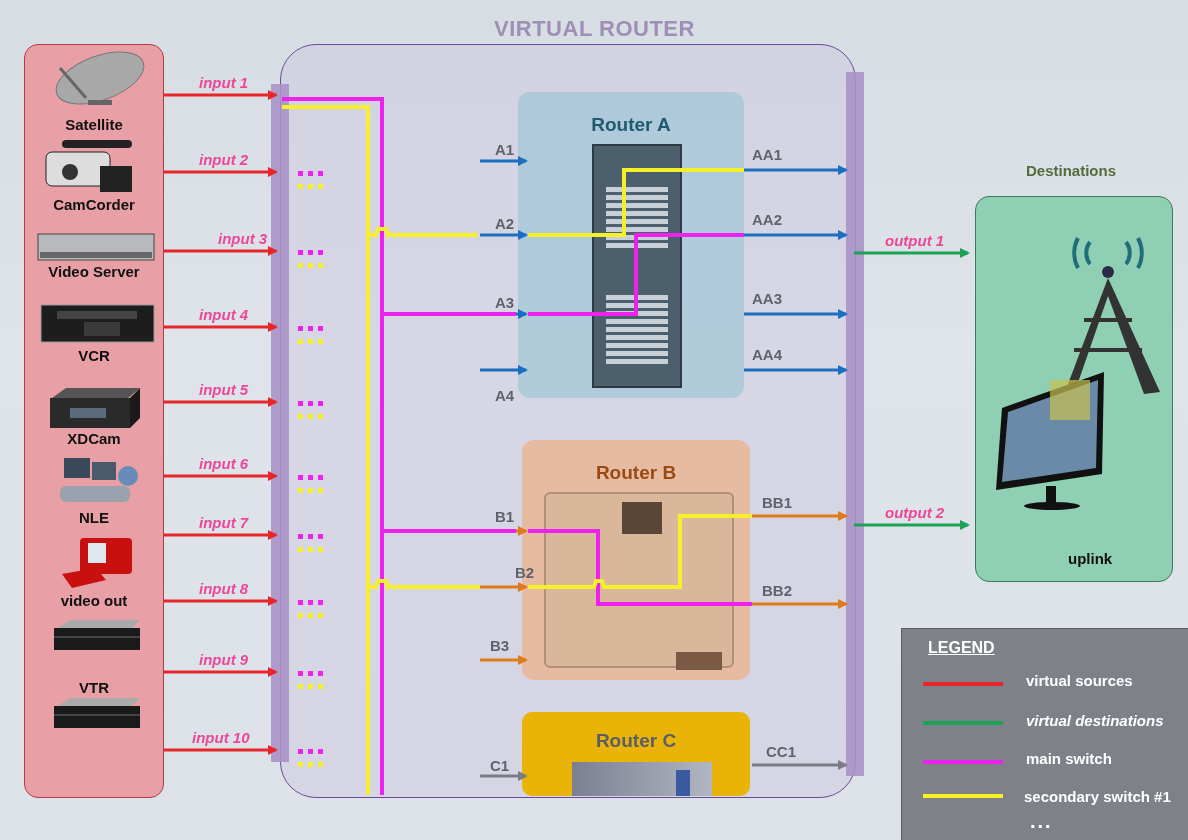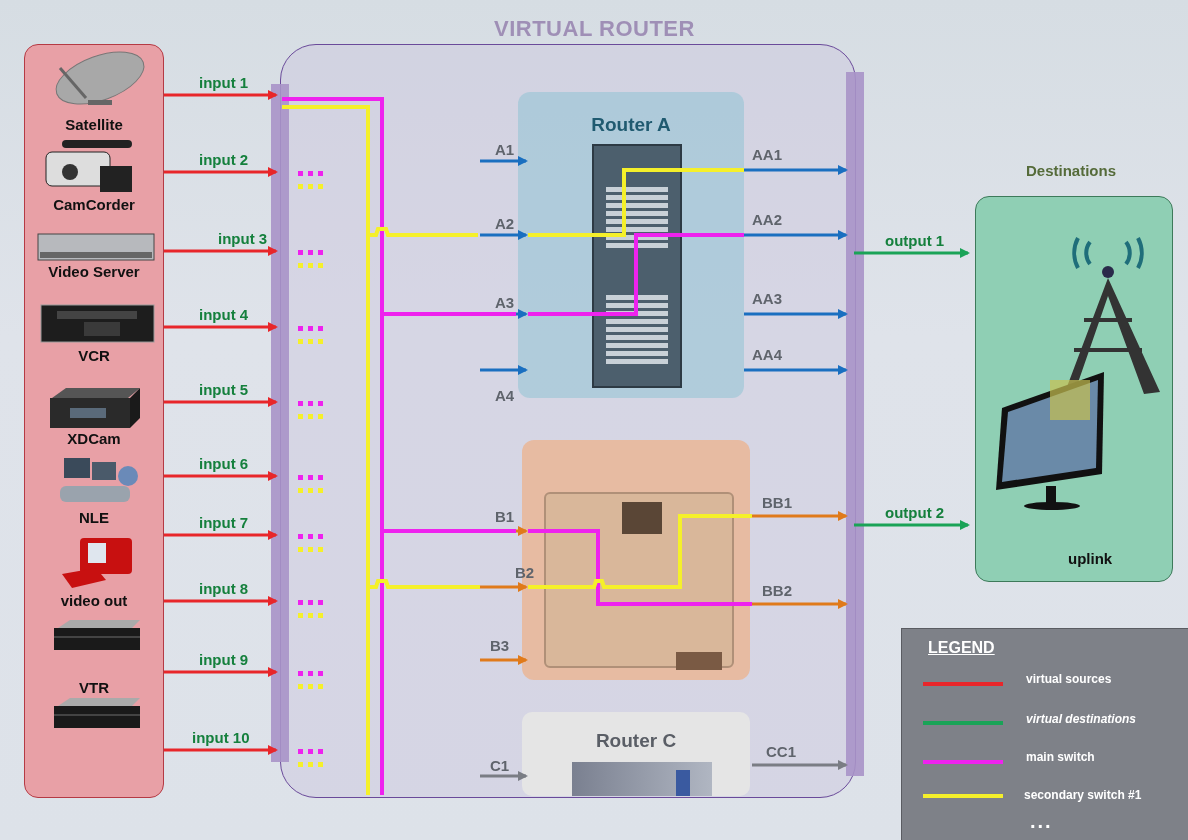--- a/index.html
+++ b/index.html
@@ -10,29 +10,29 @@
   .title-sources{left:64px;top:18px;font-size:16px;font-weight:bold;color:#8b3a3a;margin-top:31px;}
   .sources-panel{left:24px;top:44px;width:138px;height:752px;background:#e8a0a6;
        border:1px solid #b53a44;border-radius:14px;}
   .src-label{font-size:15px;font-weight:bold;color:#111;text-align:center;width:140px;left:24px;}
   .vr-title{left:494px;top:16px;font-size:22px;font-weight:bold;color:#9f8fb6;letter-spacing:0.5px;}
   .vr-panel{left:280px;top:44px;width:574px;height:752px;border:1px solid #6a4a9a;border-radius:36px;
        background:rgba(205,198,222,0.45);}
   .bus{background:#a994c8;opacity:0.9;}
   .router-a{left:518px;top:92px;width:226px;height:306px;background:rgba(150,196,214,0.6);border-radius:12px;}
   .router-b{left:522px;top:440px;width:228px;height:240px;background:rgba(236,178,140,0.75);border-radius:12px;}
-  .router-c{left:522px;top:712px;width:228px;height:84px;background:#e5e5e5;border-radius:10px;}
+  .router-c{left:522px;top:712px;width:228px;height:84px;background:#eab308;border-radius:10px;}
   .router-title{font-size:19px;font-weight:bold;text-align:center;width:100%;position:absolute;left:0;}
   .dest-title{left:1026px;top:162px;font-size:15px;font-weight:bold;color:#556b3a;}
   .dest-panel{left:975px;top:196px;width:196px;height:384px;background:#8fcfb4;border:1px solid #3d7a5a;border-radius:14px;}
   .legend{left:901px;top:628px;width:287px;height:212px;background:#7e8188;border:1px solid #5a5c62;}
   .leg-title{left:928px;top:639px;font-size:16px;font-weight:bold;color:#fff;text-decoration:underline;}
   .leg-line{width:80px;height:4px;left:923px;}
-  .leg-text{left:1026px;font-size:12px;font-weight:bold;color:#fff;}
-  .lbl{font-size:15px;font-weight:bold;color:#15803d;}
+  .leg-text{left:1026px;font-size:15px;font-weight:bold;color:#fff;}
+  .lbl{font-size:15px;font-weight:bold;color:#ec4899;font-style:italic;}
   .rlbl{font-size:15px;font-weight:bold;color:#5f646c;}
   svg.overlay{position:absolute;left:0;top:0;}
 </style>
 </head>
 <body>
 
 <div class="abs title-sources">Sources</div>
 <div class="abs sources-panel"></div>
 
 <svg class="overlay" width="1188" height="840">
@@ -108,20 +108,21 @@
 <div class="abs bus" style="left:846px;top:72px;width:18px;height:704px;"></div>
 
 <div class="abs router-a">
   <div class="router-title" style="top:22px;color:#1f5a70;">Router A</div>
   <div class="abs" style="left:74px;top:52px;width:86px;height:240px;background:#4c5f6d;border:2px solid #2d3a44;">
     <div class="abs" style="left:12px;top:38px;width:62px;height:64px;background:repeating-linear-gradient(0deg,#d6dde3 0 5px,#4c5f6d 5px 8px);opacity:0.9;"></div>
     <div class="abs" style="left:12px;top:148px;width:62px;height:70px;background:repeating-linear-gradient(0deg,#d6dde3 0 5px,#4c5f6d 5px 8px);opacity:0.9;"></div>
   </div>
 </div>
 <div class="abs router-b">
+  <div class="router-title" style="top:22px;color:#9a4a12;">Router B</div>
   <div class="abs" style="left:22px;top:52px;width:186px;height:172px;background:#d9b79a;border:2px solid #b09078;border-radius:6px;">
     <div class="abs" style="left:76px;top:8px;width:40px;height:32px;background:#5a4636;"></div>
     <div class="abs" style="left:130px;top:158px;width:46px;height:18px;background:#7a5a44;"></div>
   </div>
 </div>
 <div class="abs router-c">
   <div class="router-title" style="top:18px;color:#5a5e66;">Router C</div>
   <div class="abs" style="left:50px;top:50px;width:140px;height:34px;background:linear-gradient(90deg,#7a8090,#b0b6c2);">
     <div class="abs" style="left:104px;top:8px;width:14px;height:26px;background:#3a5aa0;"></div>
   </div>

